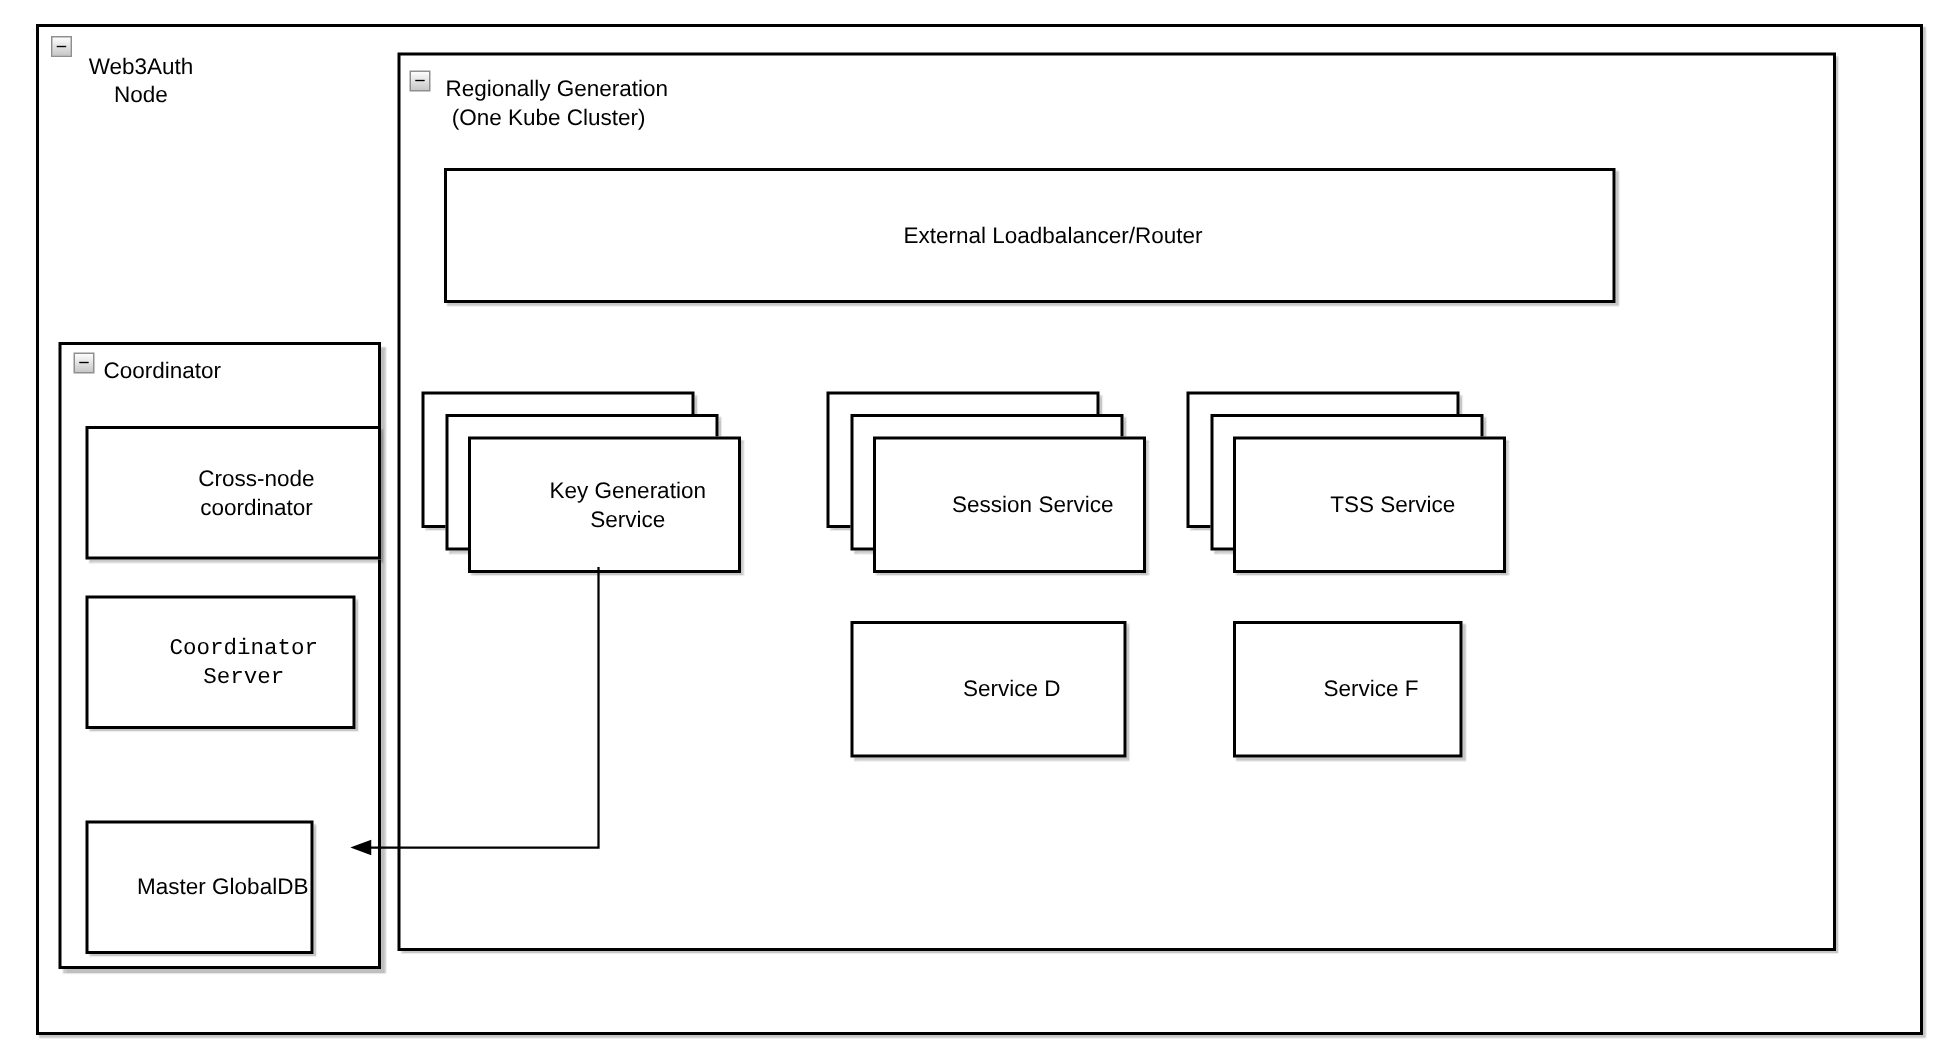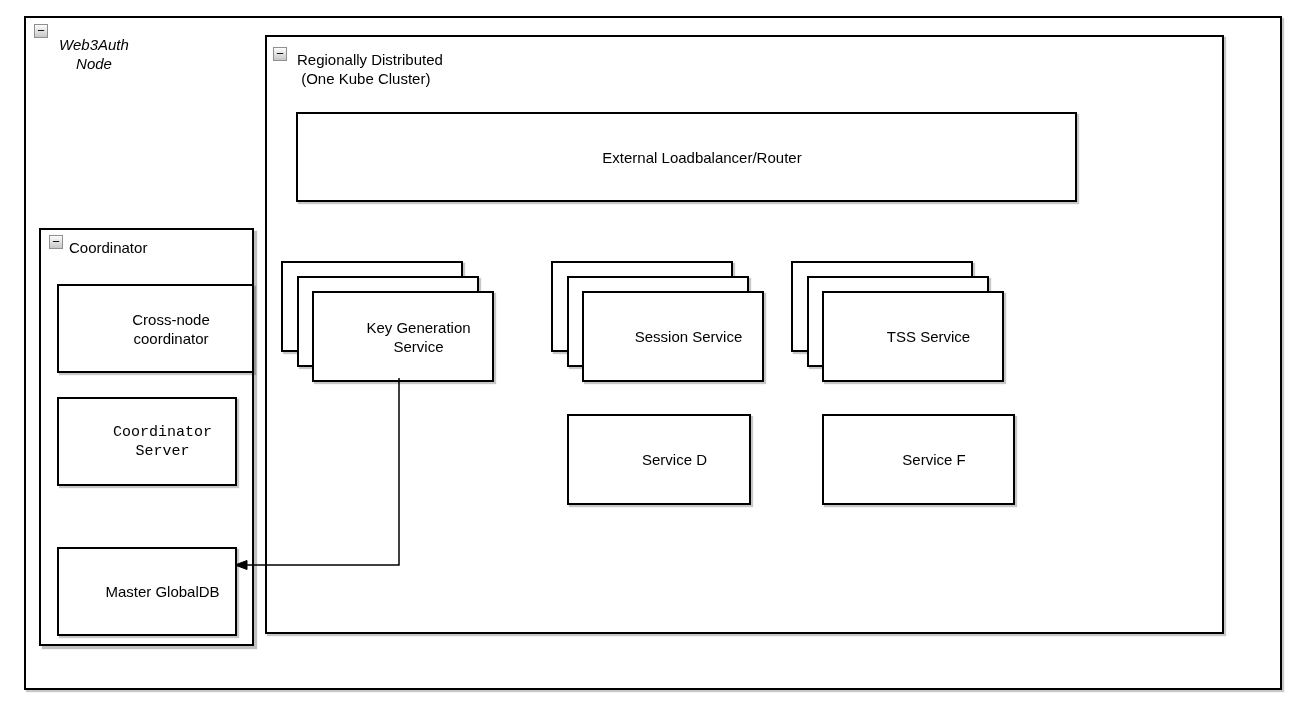--- a/index.html
+++ b/index.html
@@ -33,28 +33,28 @@
 </style>
 </head>
 <body>
 
 <div id="canvas">
 
   <div class="shape" style="left:24px; top:16px; width:1258px; height:674px;">
 
     <span class="collapse" style="left:8px; top:6px;">−</span>
 
-    <div class="floating-label center-label" style="left:13px; top:17px; width:110px;font-style:italic;">Web3Auth
+    <div class="floating-label center-label" style="left:13px; top:17px; width:110px;">Web3Auth
 Node</div>
 
     <div class="shape" style="left:239px; top:17px; width:959px; height:599px;">
 
       <span class="collapse" style="left:6px; top:10px;">−</span>
 
-      <div class="floating-label" style="left:30px; top:13px;">Regionally Distributed
+      <div class="floating-label" style="left:30px; top:13px;">Regionally Generation
  (One Kube Cluster)</div>
 
       <div class="shape label-center" style="left:29px; top:75px; width:781px; height:90px;">
         <span class="ml">External Loadbalancer/Router</span>
       </div>
 
       <div class="stack" style="left:284px; top:224px;">
         <div class="shape layer" style="left:0; top:0;"></div>
         <div class="shape layer" style="left:16px; top:15px;"></div>
         <div class="shape layer label-center" style="left:31px; top:30px;">
@@ -76,41 +76,41 @@
         <div class="shape layer" style="left:16px; top:15px;"></div>
         <div class="shape layer label-center" style="left:31px; top:30px;">
           <span class="ml">TSS Service</span>
         </div>
       </div>
 
       <div class="shape label-center" style="left:300px; top:377px; width:184px; height:91px;">
         <span class="ml">Service D</span>
       </div>
 
-      <div class="shape label-center" style="left:555px; top:377px; width:193px; height:91px;">
+      <div class="shape label-center" style="left:555px; top:377px; width:153px; height:91px;">
         <span class="ml">Service F</span>
       </div>
     </div>
 
     <div class="shape" style="left:13px; top:210px; width:215px; height:418px; box-shadow:3px 3px 1px rgba(0,0,0,0.25);">
 
       <span class="collapse" style="left:8px; top:5px;">−</span>
 
       <div class="floating-label" style="left:28px; top:8px;">Coordinator</div>
 
       <div class="shape label-center" style="left:16px; top:54px; width:197px; height:89px;">
         <span class="ml">Cross-node
 coordinator</span>
       </div>
 
       <div class="shape label-center" style="left:16px; top:167px; width:180px; height:89px;font-family:Liberation Mono, monospace;">
         <span class="ml">Coordinator Server</span>
       </div>
 
-      <div class="shape label-center" style="left:16px; top:317px; width:180px; height:89px;">
+      <div class="shape label-center" style="left:16px; top:317px; width:152px; height:89px;">
         <span class="ml">Master GlobalDB</span>
       </div>
     </div>
   </div>
 
   <svg class="edge-layer" viewBox="0 0 1302 708">
     <path d="M 399 378 L 399 565 L 246 565" fill="none" stroke="#000000" stroke-width="1.5"></path>
     <polygon points="235,565 247,560.5 247,569.5" fill="#000000" stroke="#000000" stroke-width="1"></polygon>
   </svg>
 

